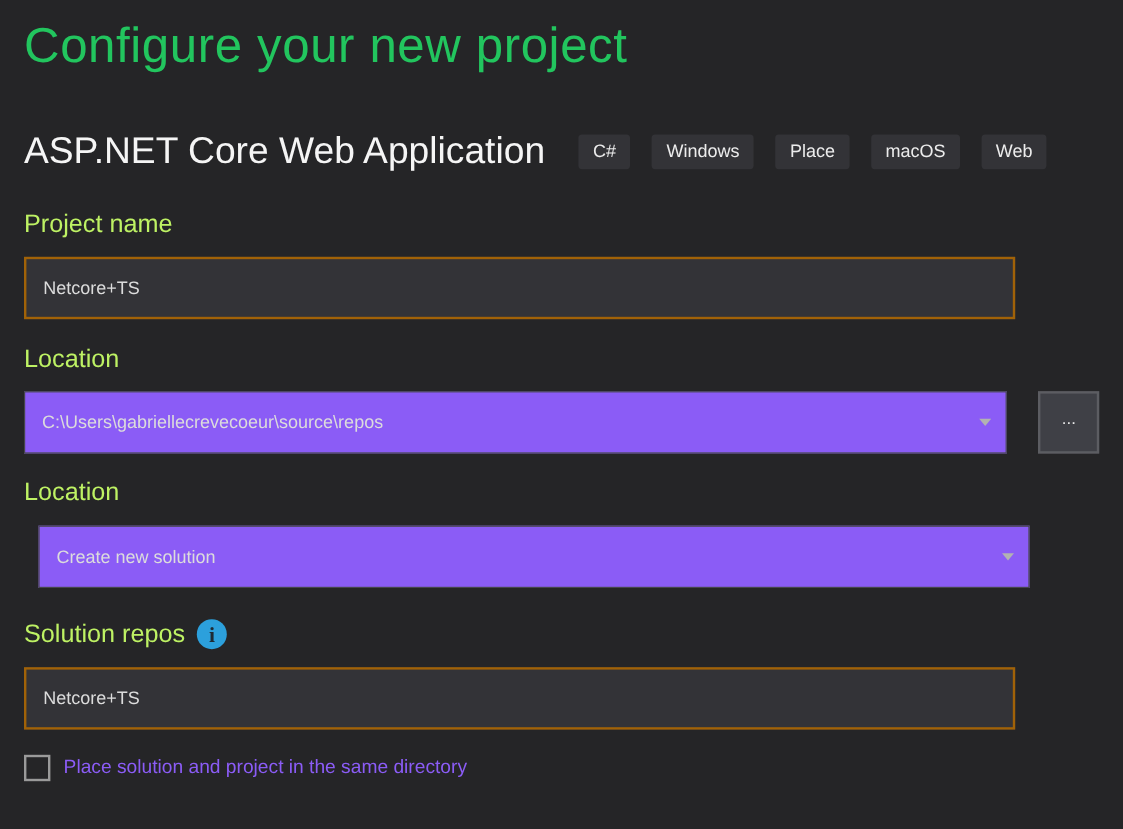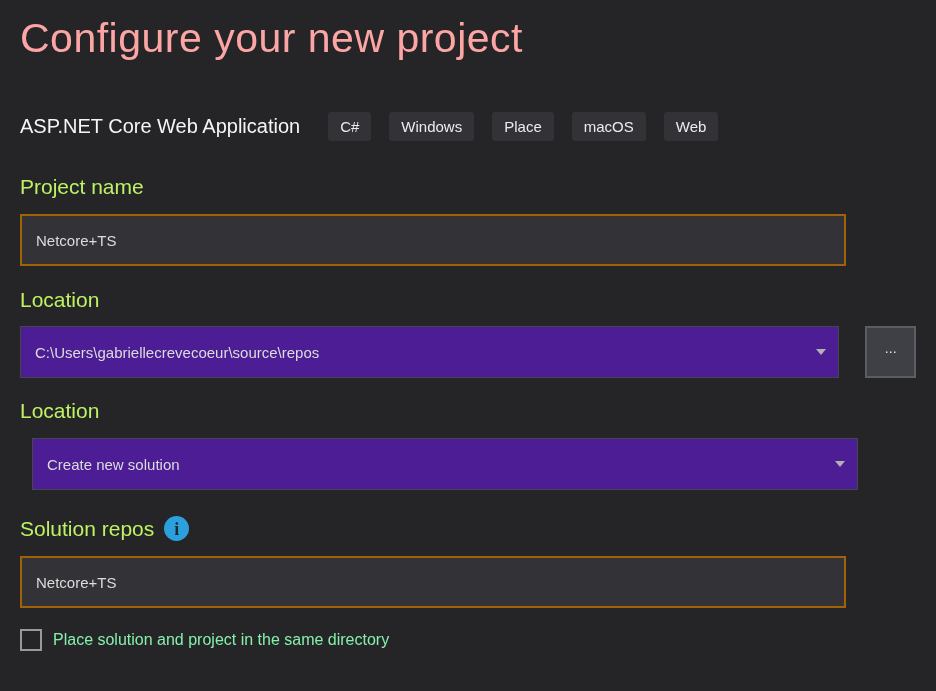--- a/index.html
+++ b/index.html
@@ -10,31 +10,31 @@
     color: #f1f1f1;
     overflow: hidden;
   }
   .page { padding: 6px 20px 0 20px; }
 
   .page-title {
     margin-top: 8px;
     font-size: 41px;
     font-weight: 300;
     line-height: 1.2;
-    color: #fca5a5;
+    color: #22c55e;
     letter-spacing: 0.5px;
   }
 
   .template-row {
     margin-top: 48px;
     display: flex;
     align-items: center;
   }
   .template-name {
-    font-size: 20px;
+    font-size: 31px;
     font-weight: 300;
     color: #f5f5f5;
     line-height: 30px;
   }
   .tag-list {
     display: flex;
     gap: 18px;
     margin-left: 28px;
   }
   .tag-pill {
@@ -80,21 +80,21 @@
   .combo-row {
     margin-top: 17px;
     display: flex;
     align-items: flex-start;
   }
   .combo-solution { margin-top: 18px; padding-left: 12px; }
   .combobox {
     position: relative;
     width: 826px;
     height: 52px;
-    background: #4c1d95;
+    background: #8b5cf6;
     border: 1px solid #46464c;
     display: flex;
     align-items: center;
     padding: 0 30px 0 14px;
     cursor: default;
   }
   .combobox .combo-value {
     font-size: 15px;
     color: #dcdcdc;
     white-space: nowrap;
@@ -153,21 +153,21 @@
     width: 22px;
     height: 22px;
     border: 2px solid #9a9a9a;
     background: transparent;
     flex: none;
     cursor: pointer;
   }
   .checkbox-label {
     margin-left: 11px;
     font-size: 16px;
-    color: #86efac;
+    color: #8b5cf6;
   }
 </style>
 </head>
 <body>
 
 <div class="page">
 
   <h1 class="page-title">Configure your new project</h1>
 
   <div class="template-row">

